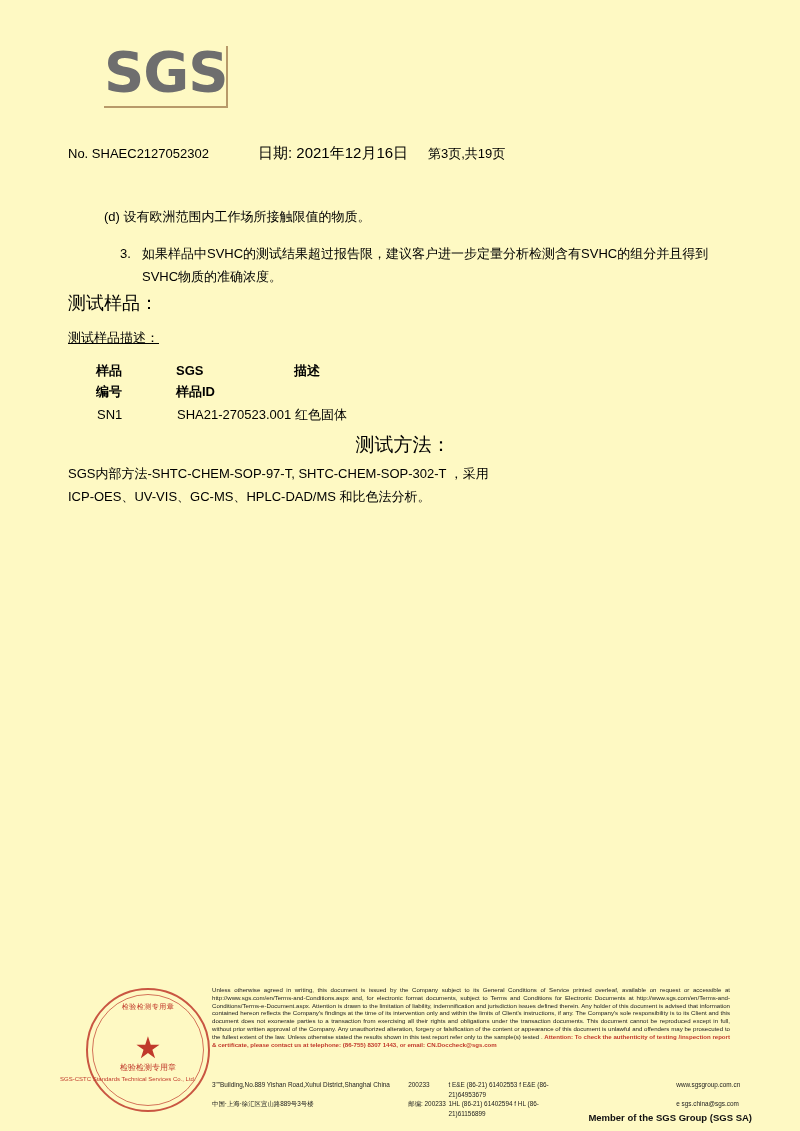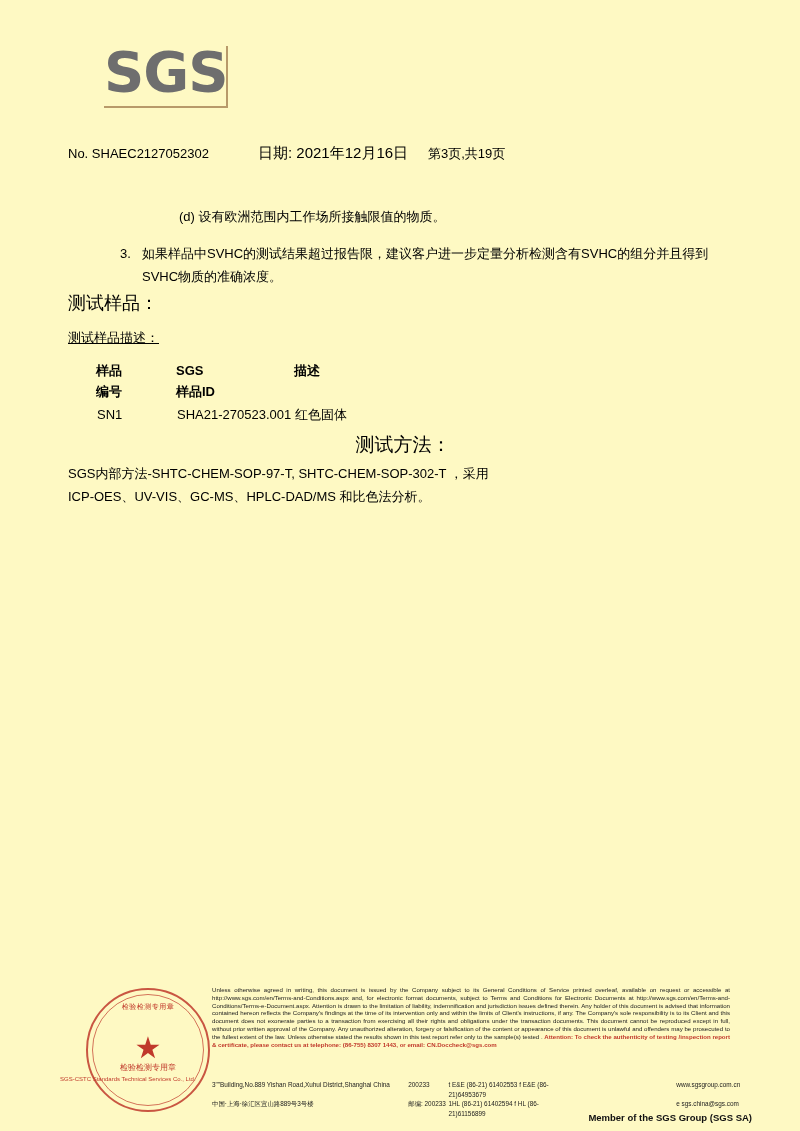--- a/index.html
+++ b/index.html
@@ -91,21 +91,21 @@
   .body {
     position: absolute;
     left: 68px;
     top: 206px;
     width: 670px;
     font-size: 13px;
     line-height: 1.75;
     color: #000;
   }
   .ln-d {
-    margin-left: 111px;
+    margin-left: 36px;
   }
   .ln-3 {
     margin-top: 14px;
     margin-left: 52px;
     position: relative;
     padding-left: 22px;
   }
   .ln-3 .num {
     position: absolute;
     left: 0;

